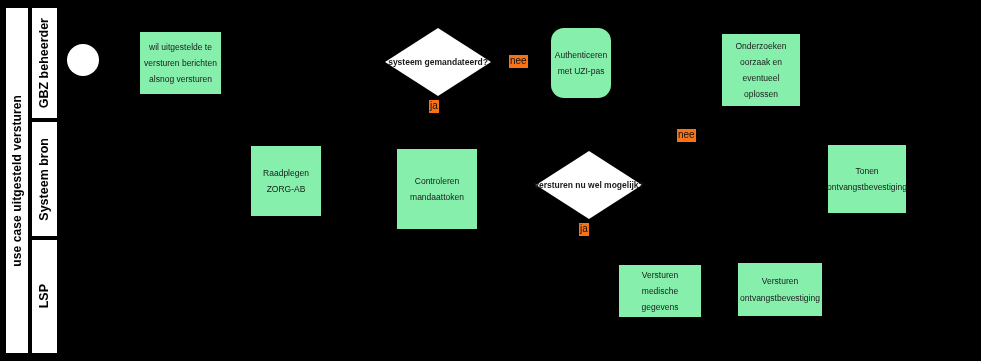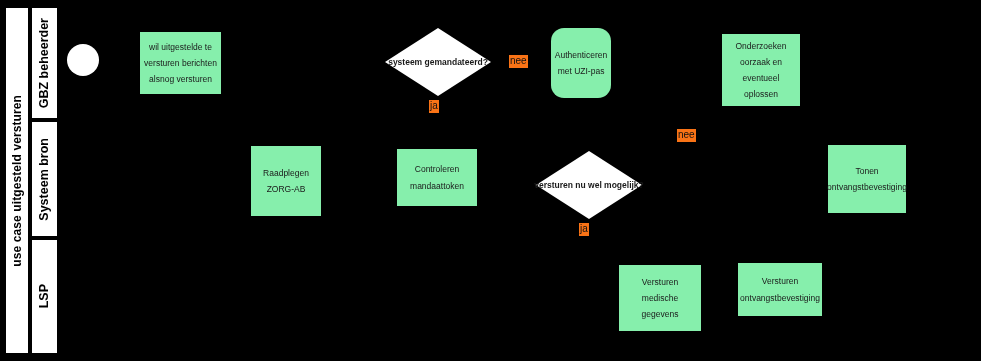--- a/index.html
+++ b/index.html
@@ -181,40 +181,40 @@
   </div>
 
   <div class="node" style="left:722px; top:34px; width:78px; height:72px;">
     <span>Onderzoeken oorzaak en eventueel oplossen</span>
   </div>
 
   <div class="node" style="left:251px; top:146px; width:70px; height:70px;">
     <span>Raadplegen ZORG-AB</span>
   </div>
 
-  <div class="node" style="left:397px; top:149px; width:80px; height:57px;">
+  <div class="node" style="left:397px; top:149px; width:80px; height:80px;">
     <span>Controleren mandaattoken</span>
   </div>
 
   <div class="edge-label" style="left:677px; top:129px;">nee</div>
 
   <div class="diamond-wrap" style="left:536px; top:151px; width:106px; height:68px;">
     <svg width="106" height="68" viewBox="0 0 106 68">
       <polygon points="53,0 106,34 53,68 0,34" fill="#ffffff"></polygon>
     </svg>
     <div class="diamond-label">versturen nu wel mogelijk?</div>
   </div>
 
   <div class="edge-label" style="left:579px; top:223px;">ja</div>
 
   <div class="node" style="left:828px; top:145px; width:78px; height:68px;">
     <span>Tonen ontvangstbevestiging</span>
   </div>
 
-  <div class="node" style="left:619px; top:265px; width:82px; height:66px;">
+  <div class="node" style="left:619px; top:265px; width:82px; height:52px;">
     <span>Versturen medische gegevens</span>
   </div>
 
   <div class="node" style="left:738px; top:263px; width:84px; height:53px;">
     <span>Versturen ontvangstbevestiging</span>
   </div>
 
 </div>
 
 </body></html>

